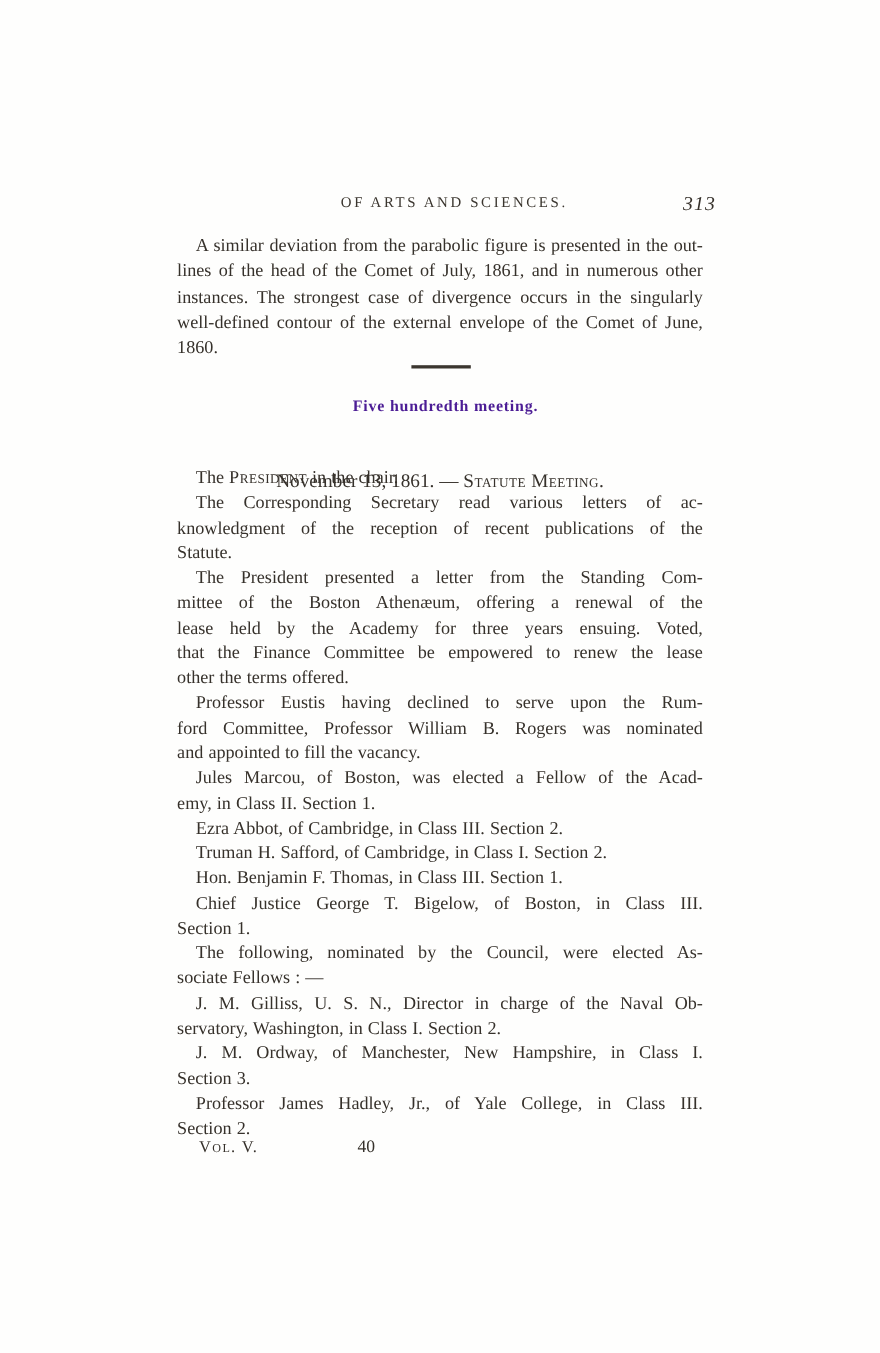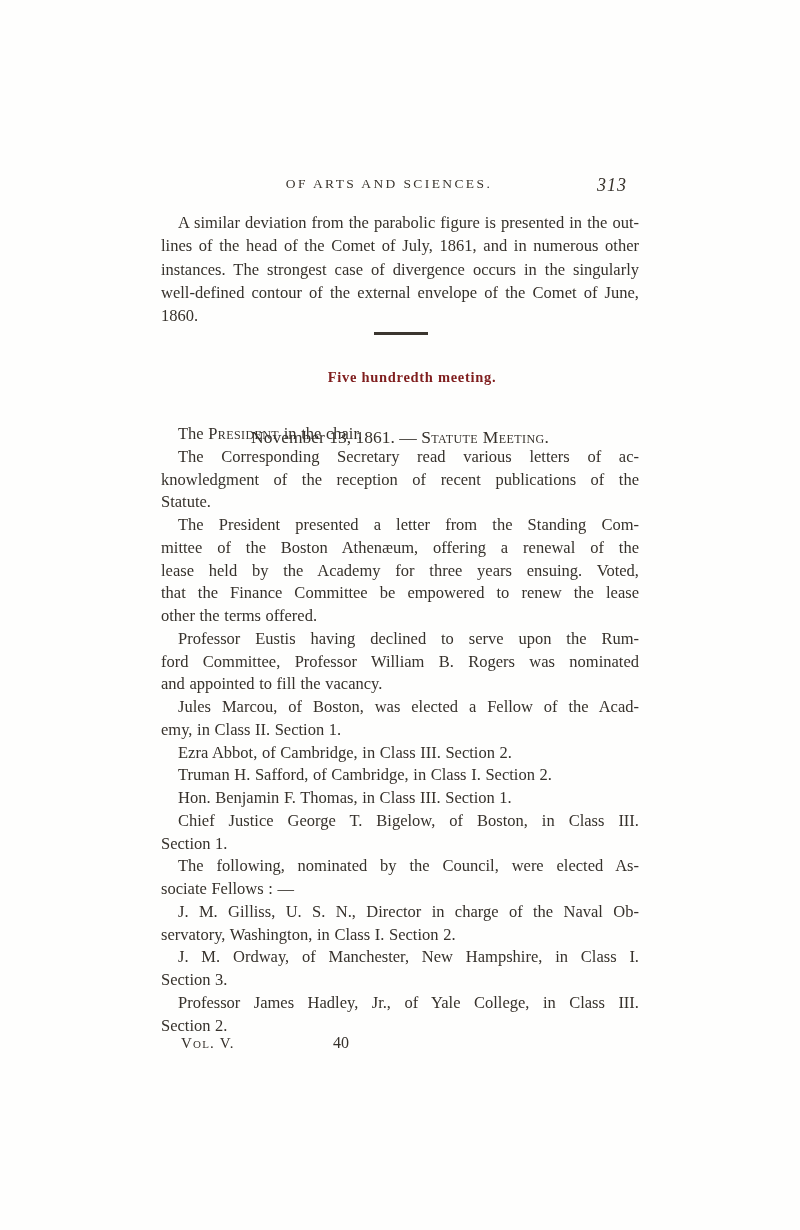--- a/index.html
+++ b/index.html
@@ -4,21 +4,21 @@
 <style>
   html, body { margin:0; padding:0; background:#ffffff; }
   .page {
     position:relative; width:800px; height:1230px;
     background:#fefefd;
     font-family:"Liberation Serif","DejaVu Serif",serif;
     color:#36312b;
     overflow:hidden;
   }
   
-  .running-head { position:absolute; left:150px; top:176px; width:478px; height:18px; }
+  .running-head { position:absolute; left:174px; top:176px; width:478px; height:18px; }
   .rh-title {
     display:block; text-align:center; font-size:13.5px; letter-spacing:2.4px;
     color:#3a352e; font-weight:normal;
   }
   .rh-num { position:absolute; right:1px; top:-1px; font-size:18px; letter-spacing:1px;font-style:italic; }
 
   
   .col { position:absolute; left:161px; width:478px; }
   .ln {
     text-align:justify; text-align-last:justify; -moz-text-align-last:justify;
@@ -26,36 +26,36 @@
   }
   .ln.end { text-align:center; text-align-last:left; -moz-text-align-last:left; }
   .ind { text-indent:17px; }
 
   .intro { top:211px; font-size:16.5px; }
   .intro .ln { line-height:23.25px; height:23.25px; }
 
   .rule { position:absolute; left:374px; top:332px; width:54px; height:2.5px; background:#3b362f; }
 
   .meeting-heading {
-    position:absolute; left:161px; top:357px; width:478px; margin:12px;
+    position:absolute; left:161px; top:357px; width:478px; margin:5px;
     text-align:center; font-size:14.5px; font-weight:bold; letter-spacing:0.7px;
-    color:#7f1d1d;
+    color:#4c1d95;
   }
   .date-line {
     position:absolute; left:161px; top:385px; width:478px;
     text-align:center; font-size:17.5px;margin-top:42px;
   }
   .sc { font-variant:small-caps; letter-spacing:0.4px; }
 
   .body-text { top:423px; font-size:16.5px; }
   .body-text .ln { line-height:22.75px; height:22.75px; }
 
   .page-footer { position:absolute; left:161px; top:1035px; width:478px; height:22px; font-size:15px; }
   .vol { margin-left:20px; font-variant:small-caps; letter-spacing:1.2px; font-size:15px; }
-  .sig { position:absolute; left:172px; top:-1px; font-size:16px; }
+  .sig { position:absolute; left:164px; top:-1px; font-size:16px; }
 </style>
 </head>
 <body>
 
 <div class="page">
 
   <header class="running-head">
     <span class="rh-title">OF ARTS AND SCIENCES.</span>
     <span class="rh-num">313</span>
   </header>

